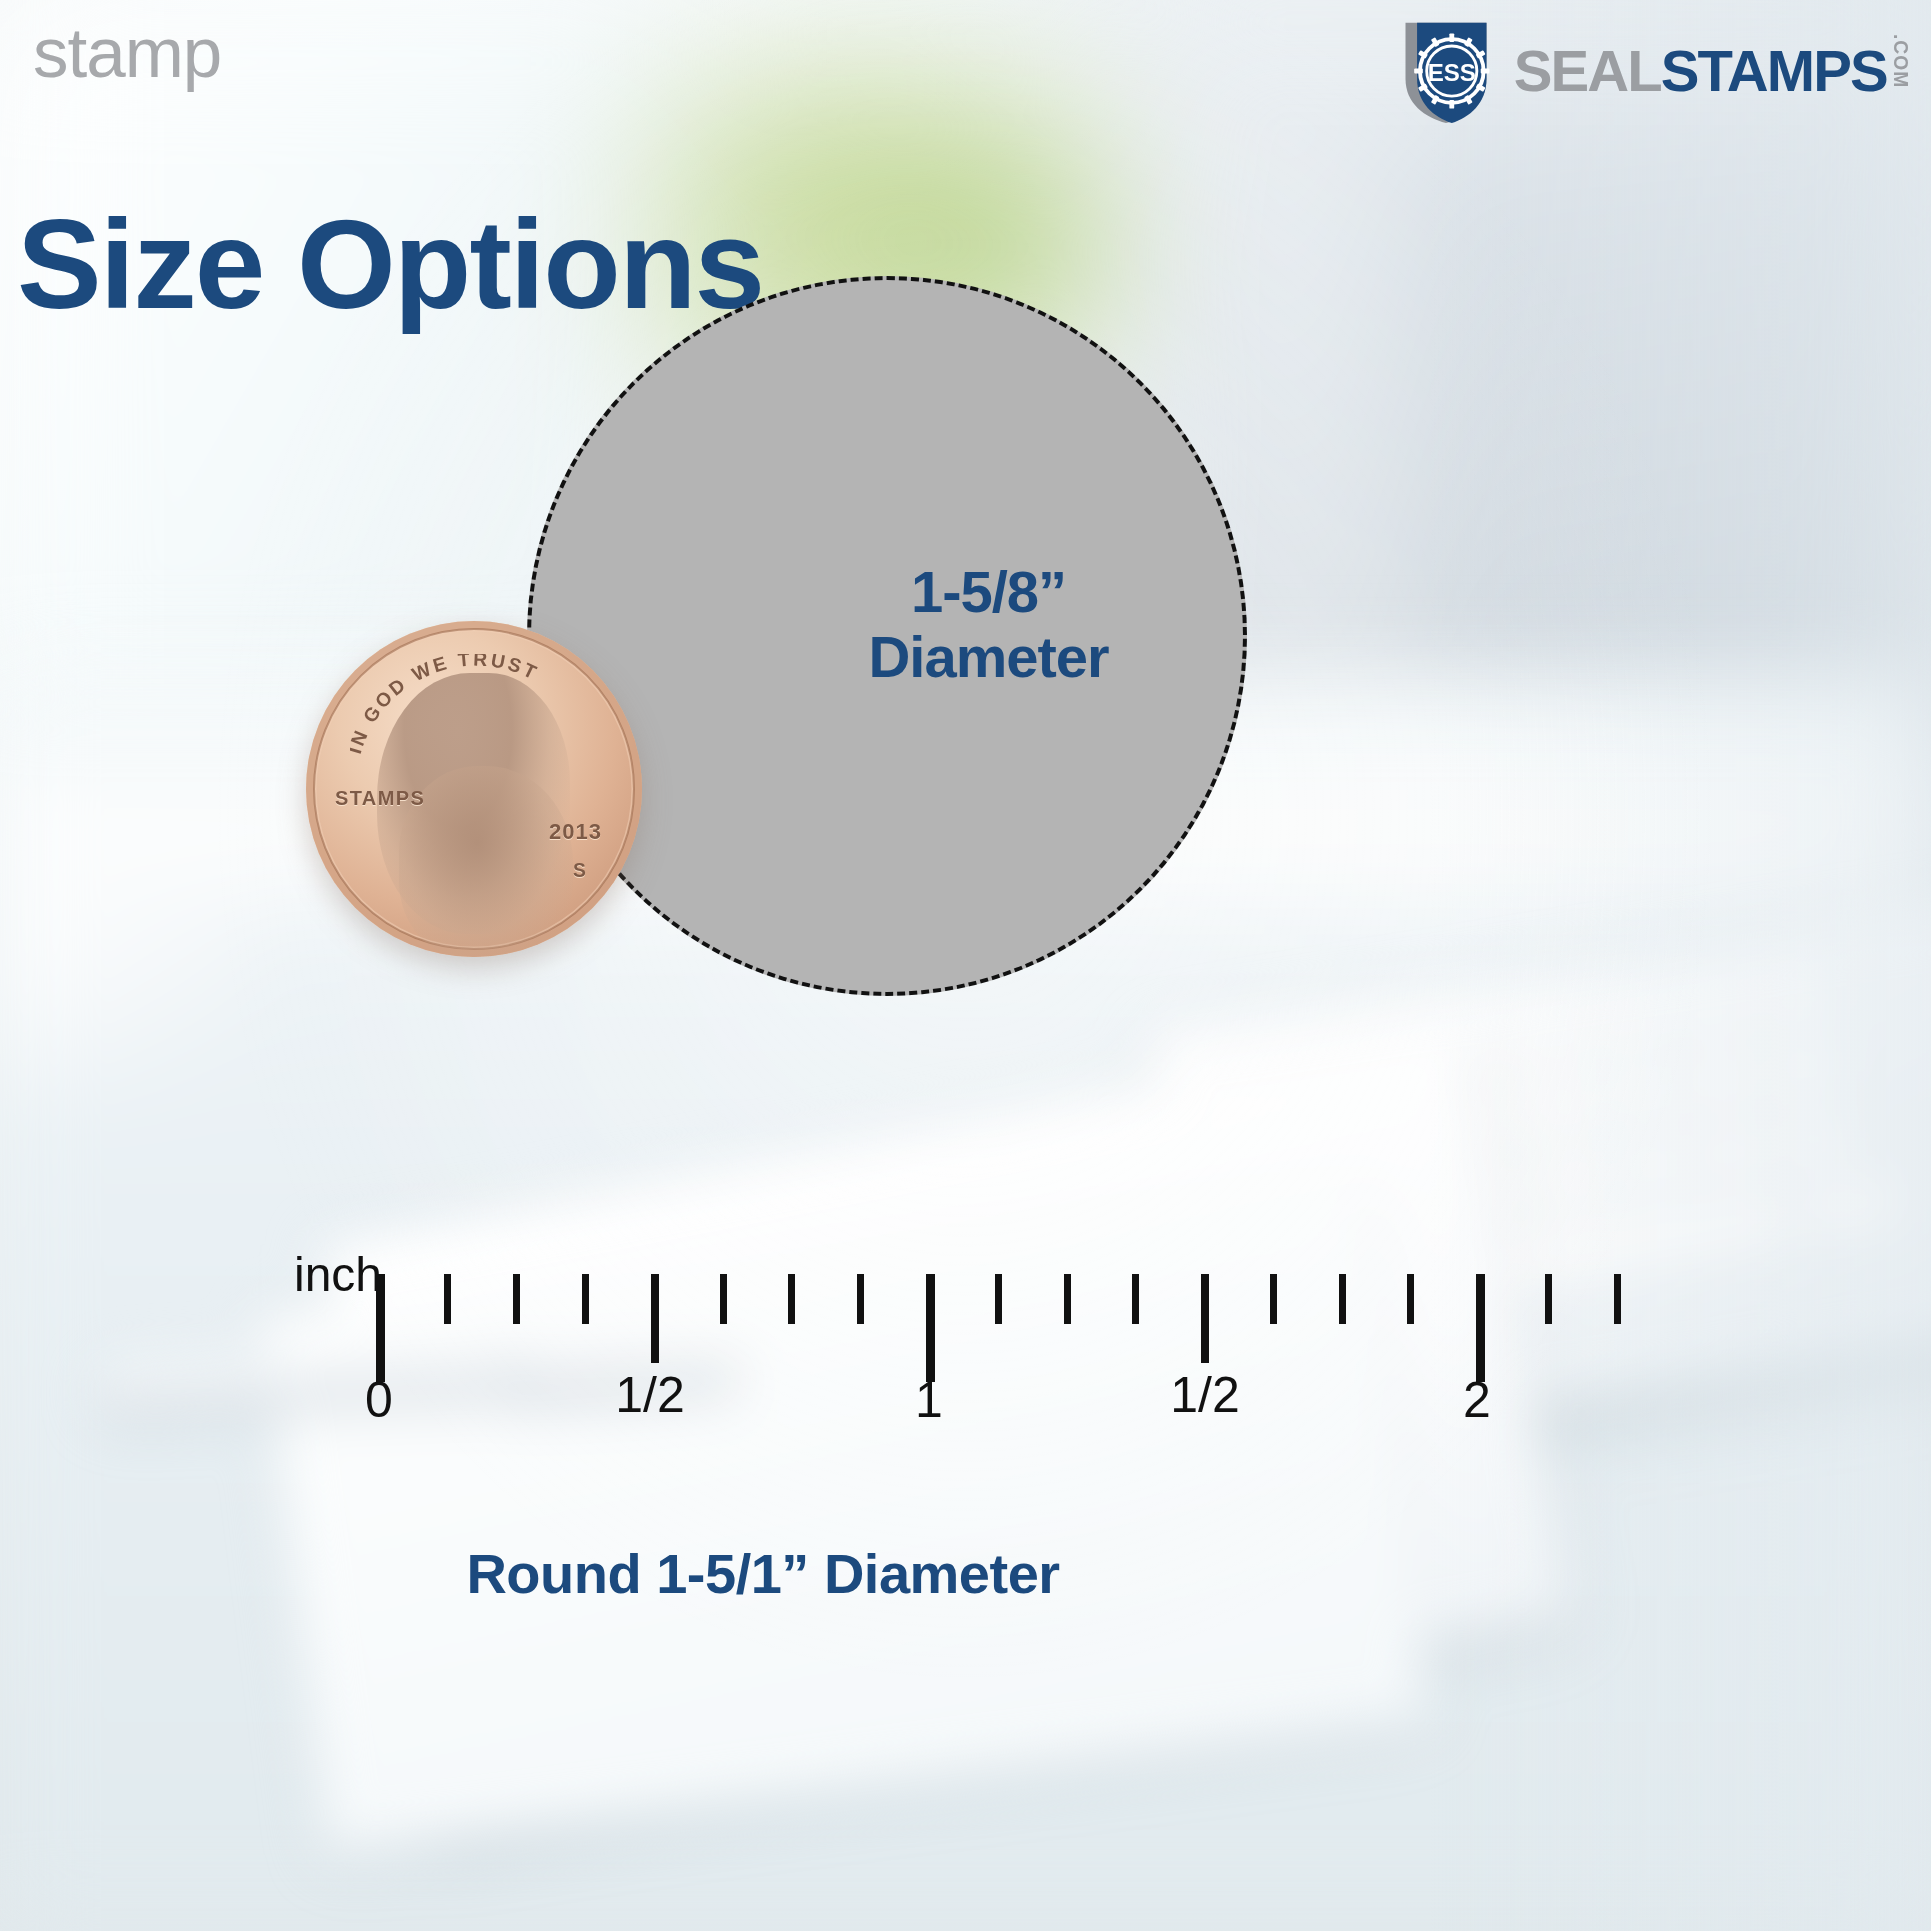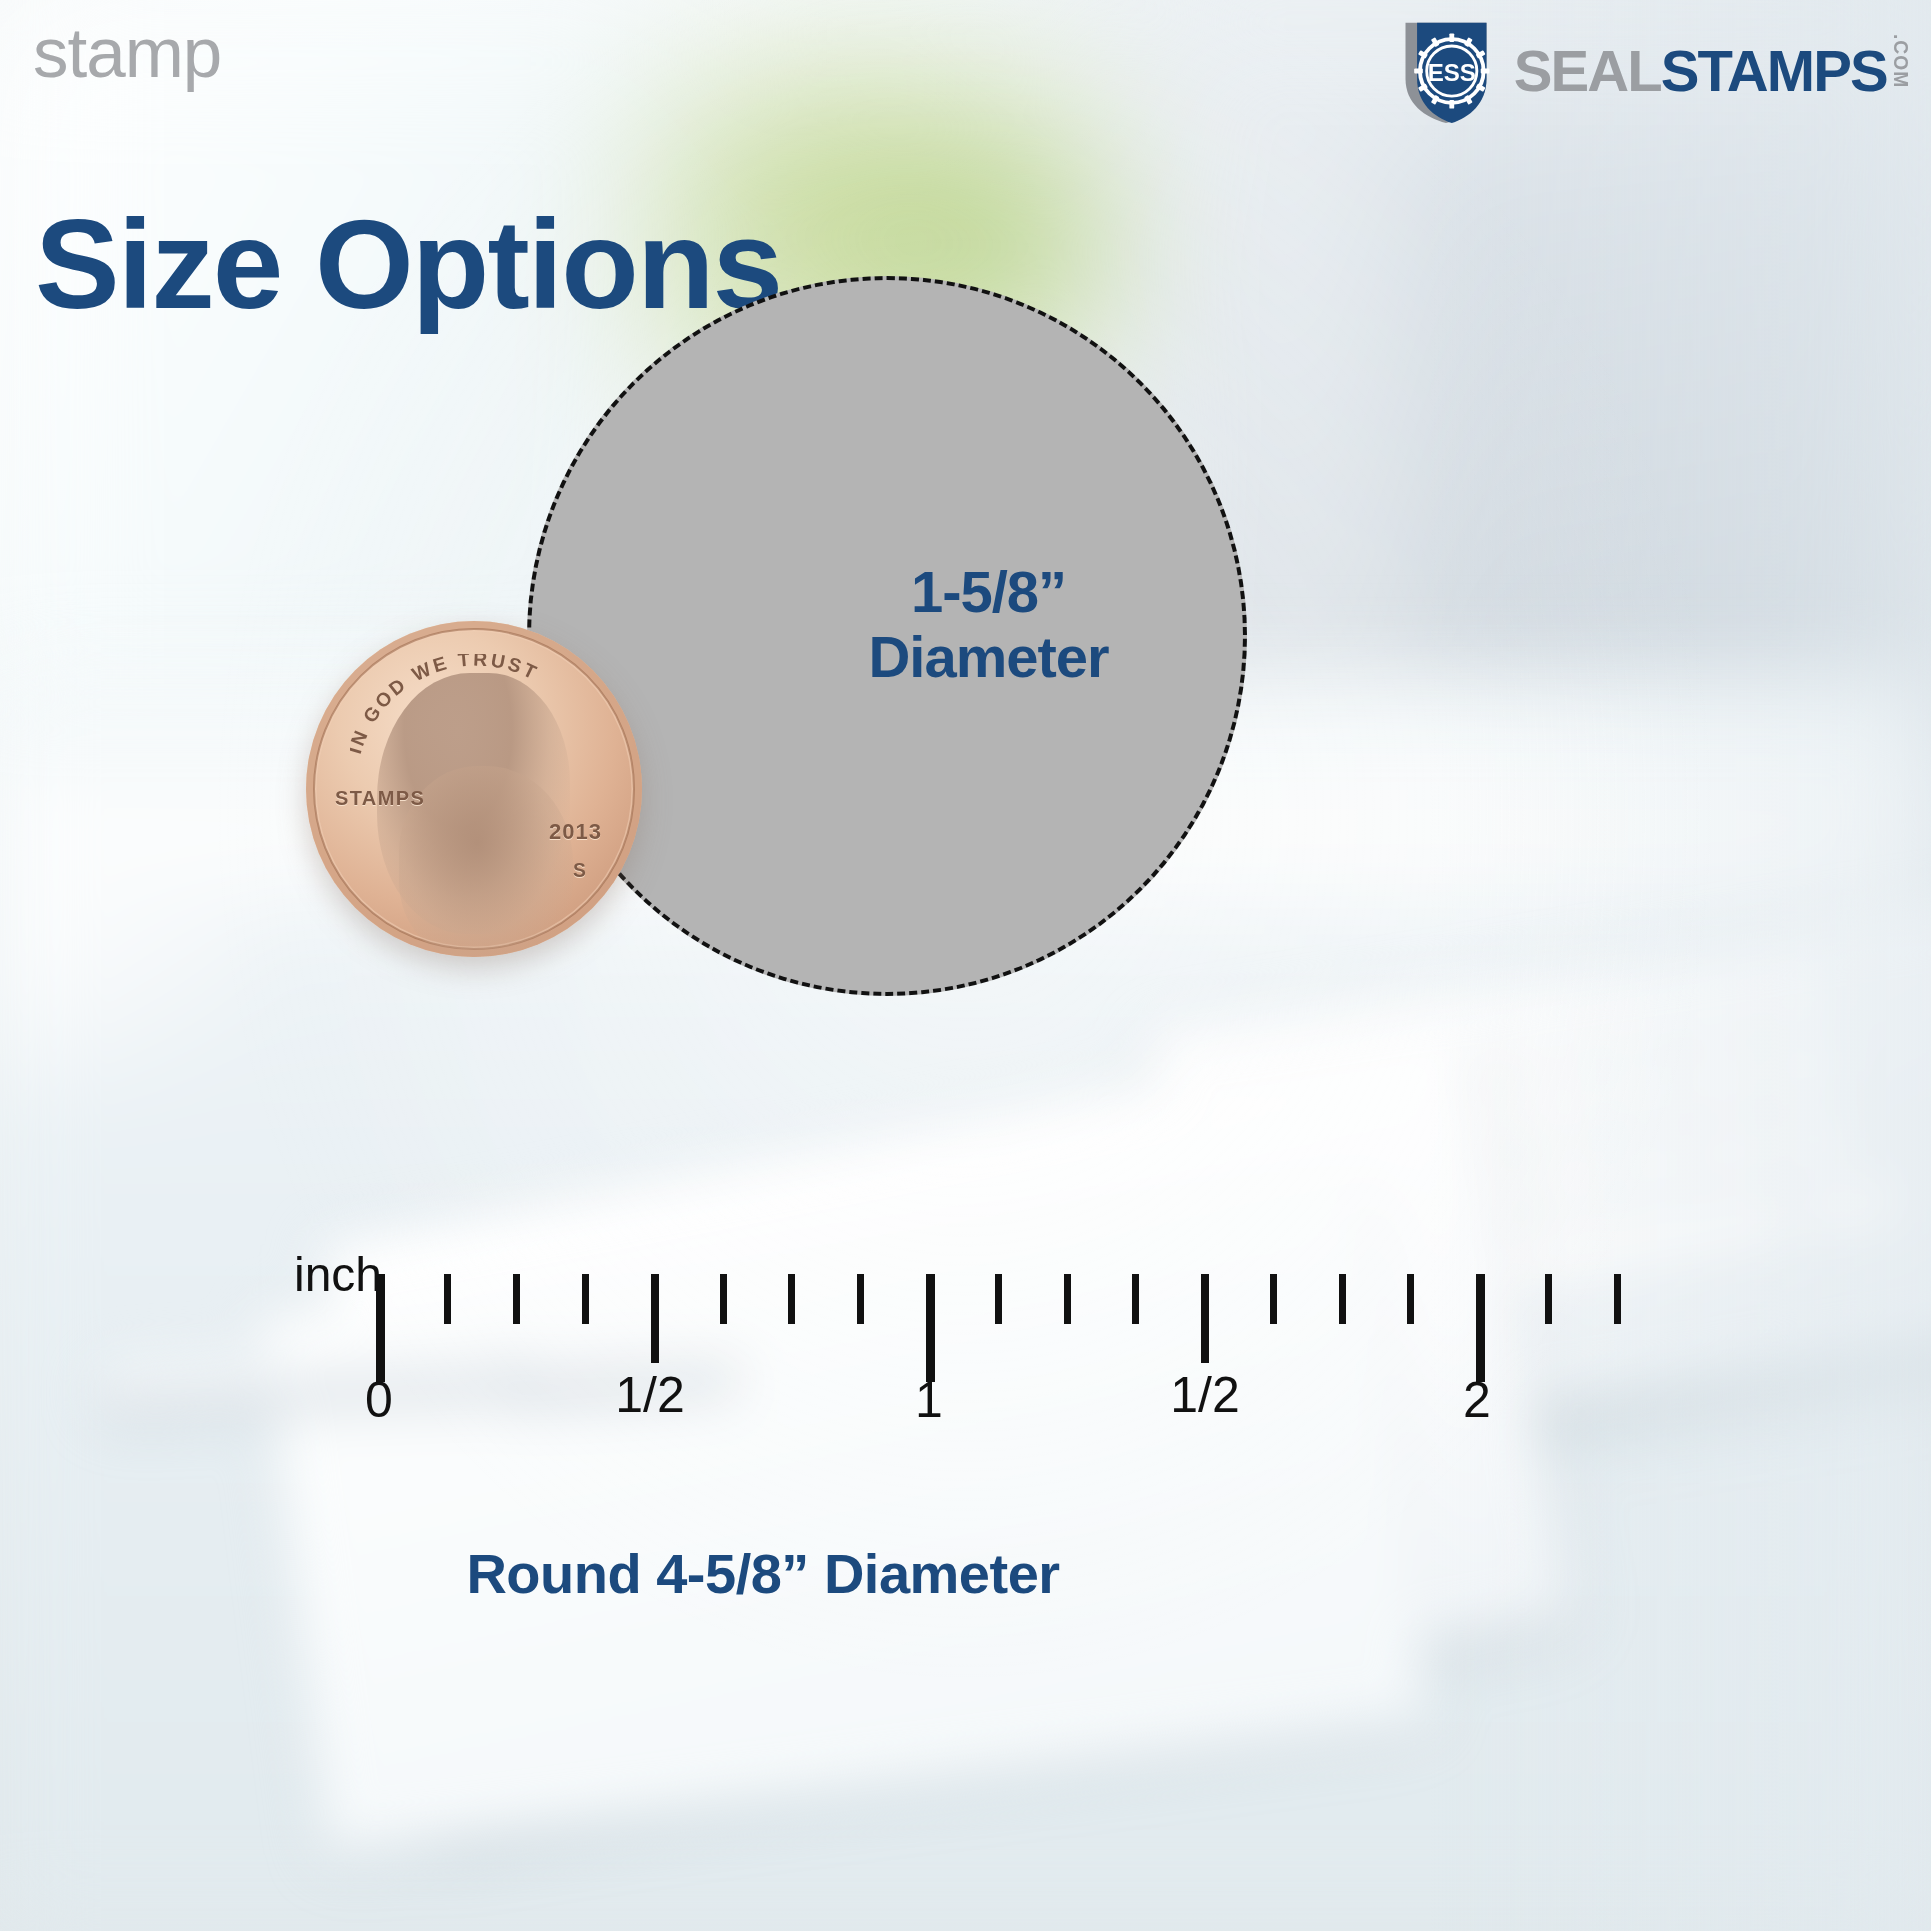--- a/index.html
+++ b/index.html
@@ -119,21 +119,21 @@
     background:radial-gradient(ellipse at 50% 42%, rgba(255,255,255,.35) 0%, rgba(255,255,255,0) 55%);
   }
 
   
   .brand-word{
     position:absolute;left:33px;top:17.4px;
     font-size:71px;color:#a7a9ac;letter-spacing:-1px;font-weight:400;
     line-height:1;
   }
   .headline{
-    position:absolute;left:35px;top:116px;
+    position:absolute;left:17px;top:116px;
     font-size:127px;font-weight:800;color:#1c4a7e;letter-spacing:-1.9px;
     line-height:1;
   }
 
   
   .logo{
     position:absolute;right:21px;top:17.4px;height:108px;
     display:flex;align-items:center;gap:13.5px;
   }
   .logo-mark{position:relative;width:108px;height:108px;flex:0 0 auto;}
@@ -383,16 +383,16 @@
         <div class="tick minor" style="left: 1545px; top: 1274px;"></div>
         <div class="tick minor" style="left: 1614px; top: 1274px;"></div>
       </div>
     <div class="rlabel" style="left:379px;top:1371px;">0</div>
     <div class="rlabel" style="left:650px;top:1366px;">1/2</div>
     <div class="rlabel" style="left:929px;top:1371px;">1</div>
     <div class="rlabel" style="left:1205px;top:1366px;">1/2</div>
     <div class="rlabel" style="left:1477px;top:1371px;">2</div>
   </div>
 
-  <div class="caption">Round 4-5/8” Diameter</div>
+  <div class="caption">Round 1-5/1” Diameter</div>
 
 </div>
 
 
 </body></html>

